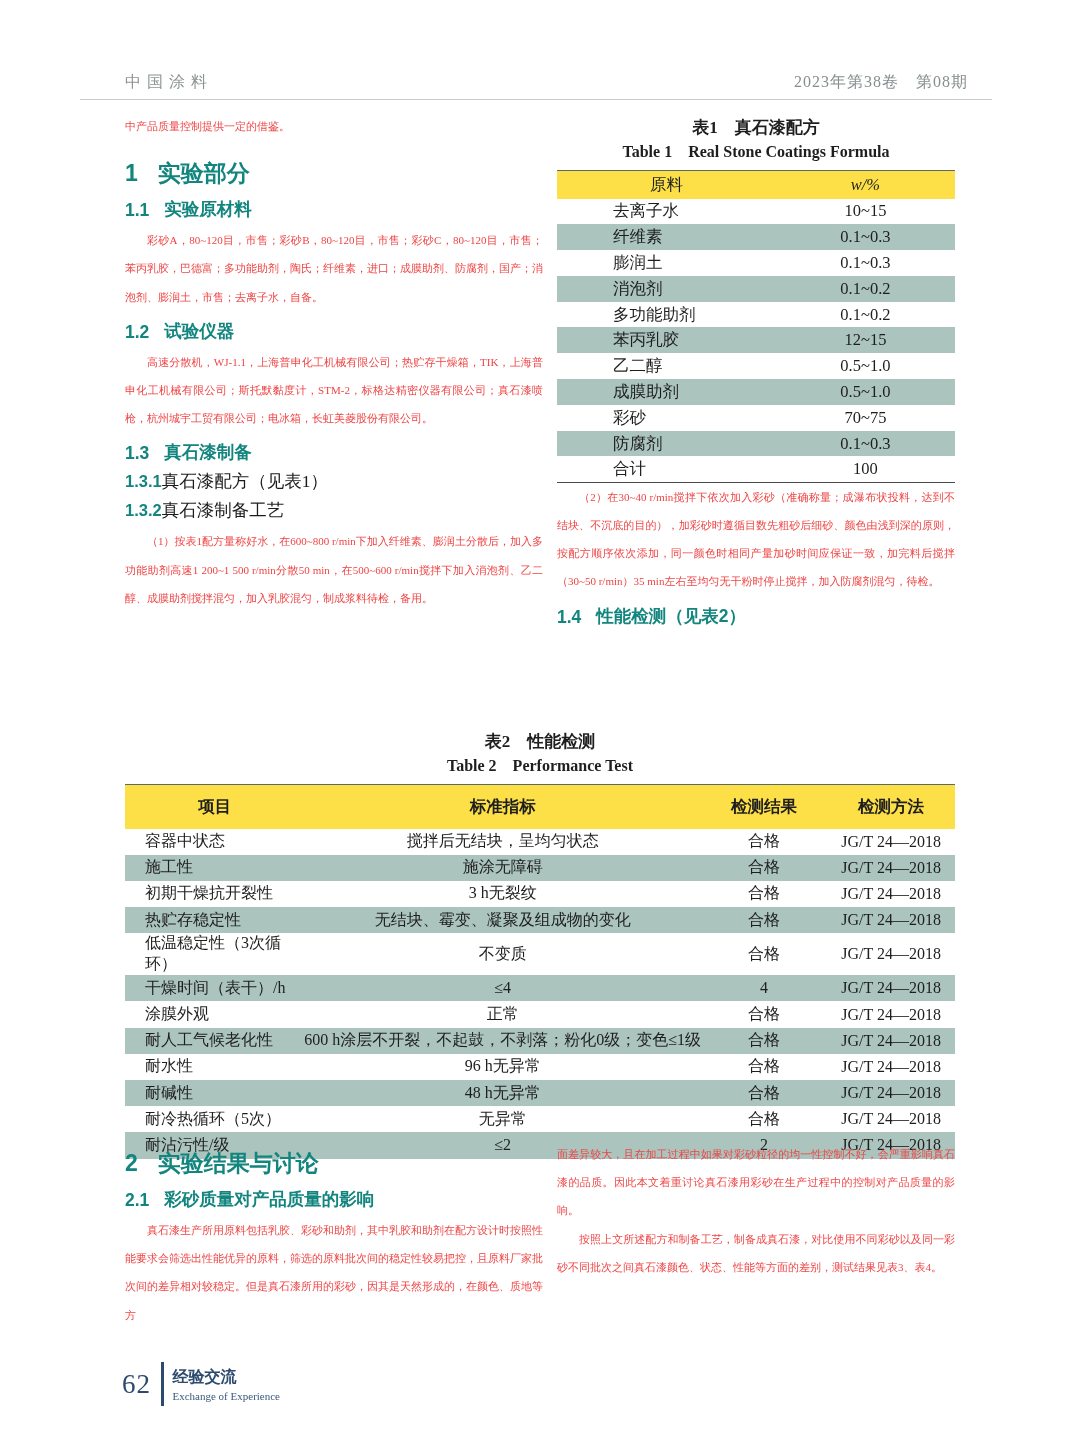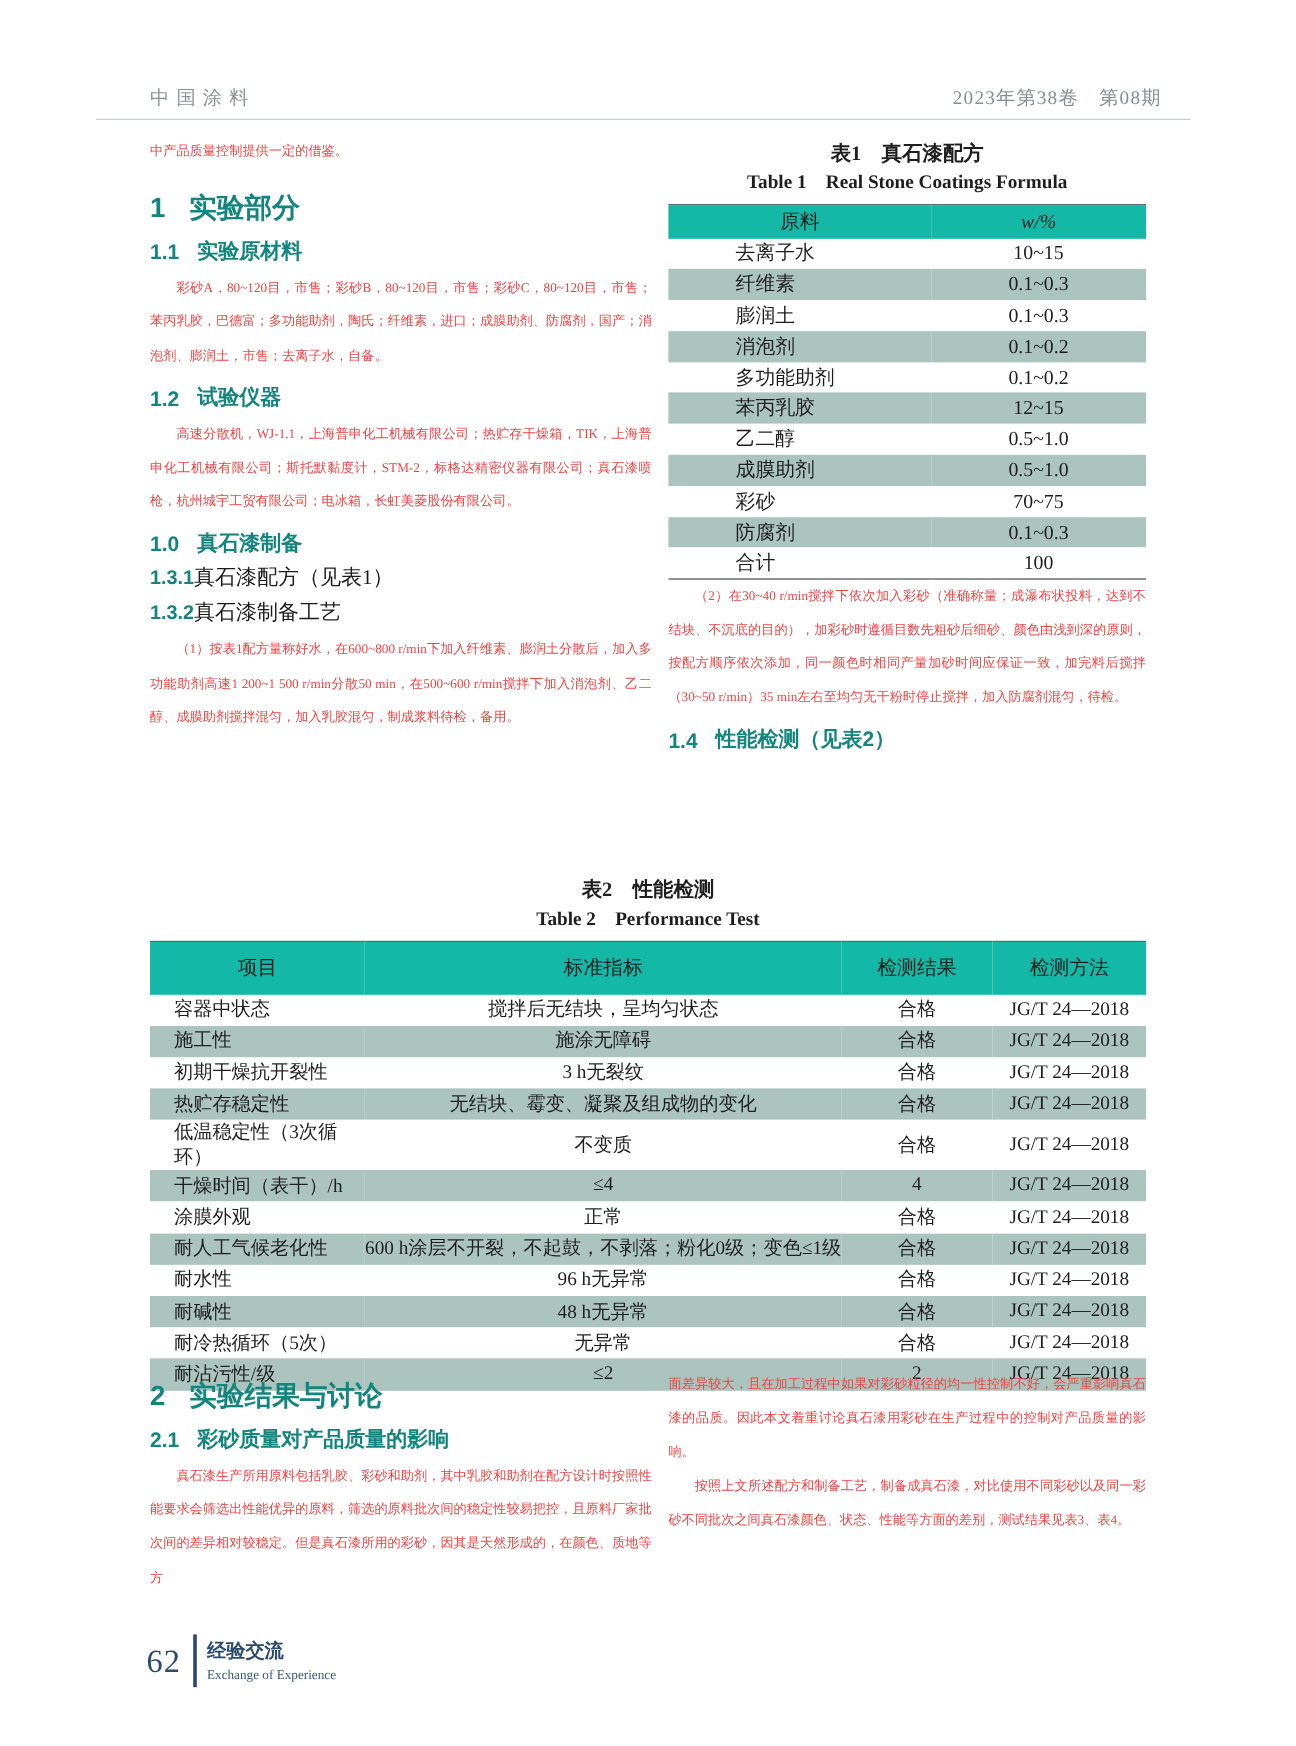--- a/index.html
+++ b/index.html
@@ -32,28 +32,28 @@
   .h-l2 { display:flex; gap:15px; align-items:flex-end; margin:8px 0 5px;
           color:#12857e; font-family:"Liberation Sans", sans-serif;
           font-weight:bold; font-size:17.5px; }
   .h-l3 { display:flex; align-items:baseline; margin:5px 0;
           font-size:17.5px; color:#1b1b1b; }
   .h-l3 .num { color:#12857e; font-family:"Liberation Sans", sans-serif; font-weight:bold; font-size:16.5px; }
   
   .tbl-title-cn { text-align:center; font-weight:bold; font-size:17px; margin:4px 0 3px; }
   .tbl-title-en { text-align:center; font-weight:bold; font-size:16px; margin:0 0 7px; }
   table { border-collapse:collapse; width:100%; font-size:16.5px; }
-  thead tr { background:#14b8a6; border-top:1.5px solid #5a6a66; }
+  thead tr { background:#fde047; border-top:1.5px solid #5a6a66; }
   thead th { font-weight:normal; height:28px; text-align:center; padding:0; }
   tbody td { height:25.8px; text-align:center; padding:0; }
   tbody tr:nth-child(even) { background:#abc4be; }
   #table1 tbody td:first-child { text-align:left; padding-left:56px; }
   #table1 tbody tr:last-child  { border-bottom:1.6px solid #4a4a4a; }
   #table1 thead th:last-child  { font-style:italic; }
-  #table2 thead th { height:44px; }
+  #table2 thead th { height:44px;font-weight:bold; }
   #table2 td { height:26.2px; font-size:16px; }
   #table2 tbody td:first-child { text-align:left; padding-left:20px; }
   #table2 tbody td:nth-child(2) { white-space:nowrap; }
   .tbl1-gap { }
   
   .footer { position:absolute; top:1362px; left:122px; display:flex; align-items:center; color:#2c4a6e; }
   .footer .pagenum { font-size:27px; margin-right:10px; letter-spacing:1px; }
   .footer .vbar { width:2.5px; height:44px; background:#2c4a6e; margin-right:9px; }
   .footer .col-cn { font-family:"Liberation Sans", sans-serif; font-weight:bold; font-size:16px; line-height:24px; }
   .footer .col-en { font-size:11px; line-height:15px; color:#3a587c; }
@@ -83,21 +83,21 @@
     </div>
     <p class="p ind">彩砂A，80~120目，市售；彩砂B，80~120目，市售；彩砂C，80~120目，市售；苯丙乳胶，巴德富；多功能助剂，陶氏；纤维素，进口；成膜助剂、防腐剂，国产；消泡剂、膨润土，市售；去离子水，自备。</p>
 
     <div class="h-l2">
       <span>1.2</span>
       <span>试验仪器</span>
     </div>
     <p class="p ind">高速分散机，WJ-1.1，上海普申化工机械有限公司；热贮存干燥箱，TIK，上海普申化工机械有限公司；斯托默黏度计，STM-2，标格达精密仪器有限公司；真石漆喷枪，杭州城宇工贸有限公司；电冰箱，长虹美菱股份有限公司。</p>
 
     <div class="h-l2">
-      <span>1.0</span>
+      <span>1.3</span>
       <span>真石漆制备</span>
     </div>
     <div class="h-l3">
       <span class="num">1.3.1</span>
       <span>真石漆配方（见表1）</span>
     </div>
     <div class="h-l3">
       <span class="num">1.3.2</span>
       <span>真石漆制备工艺</span>
     </div>

